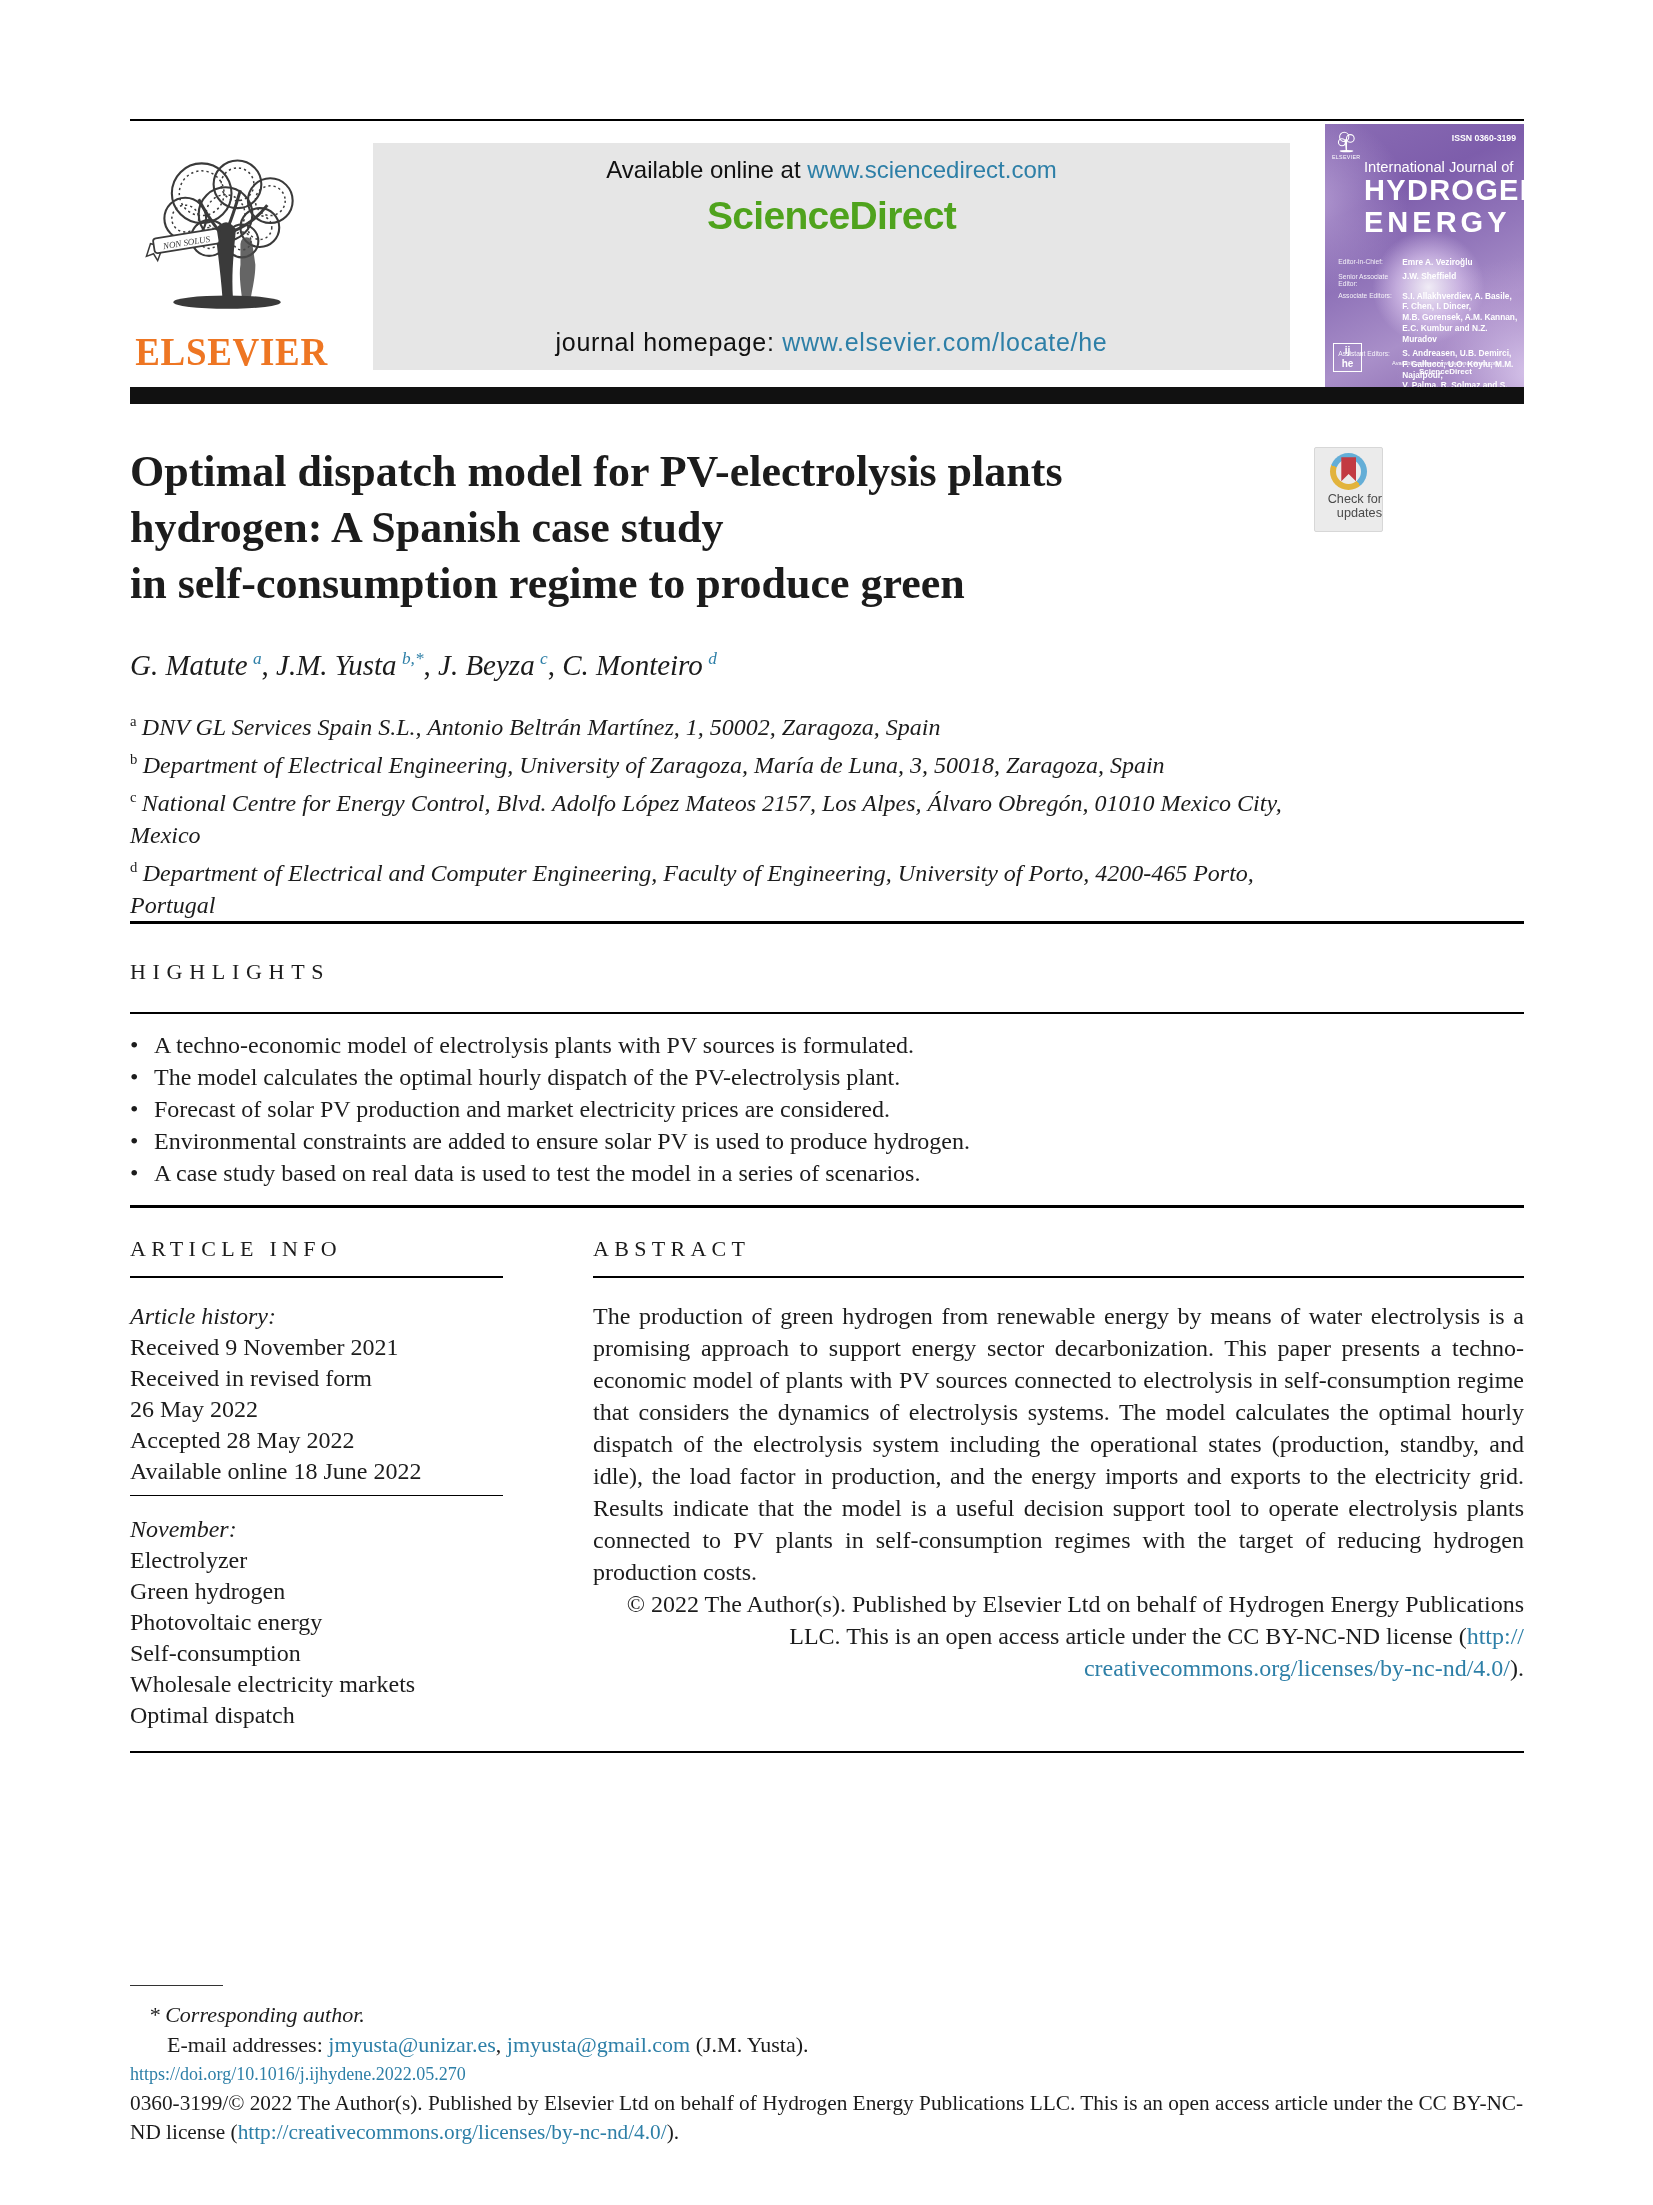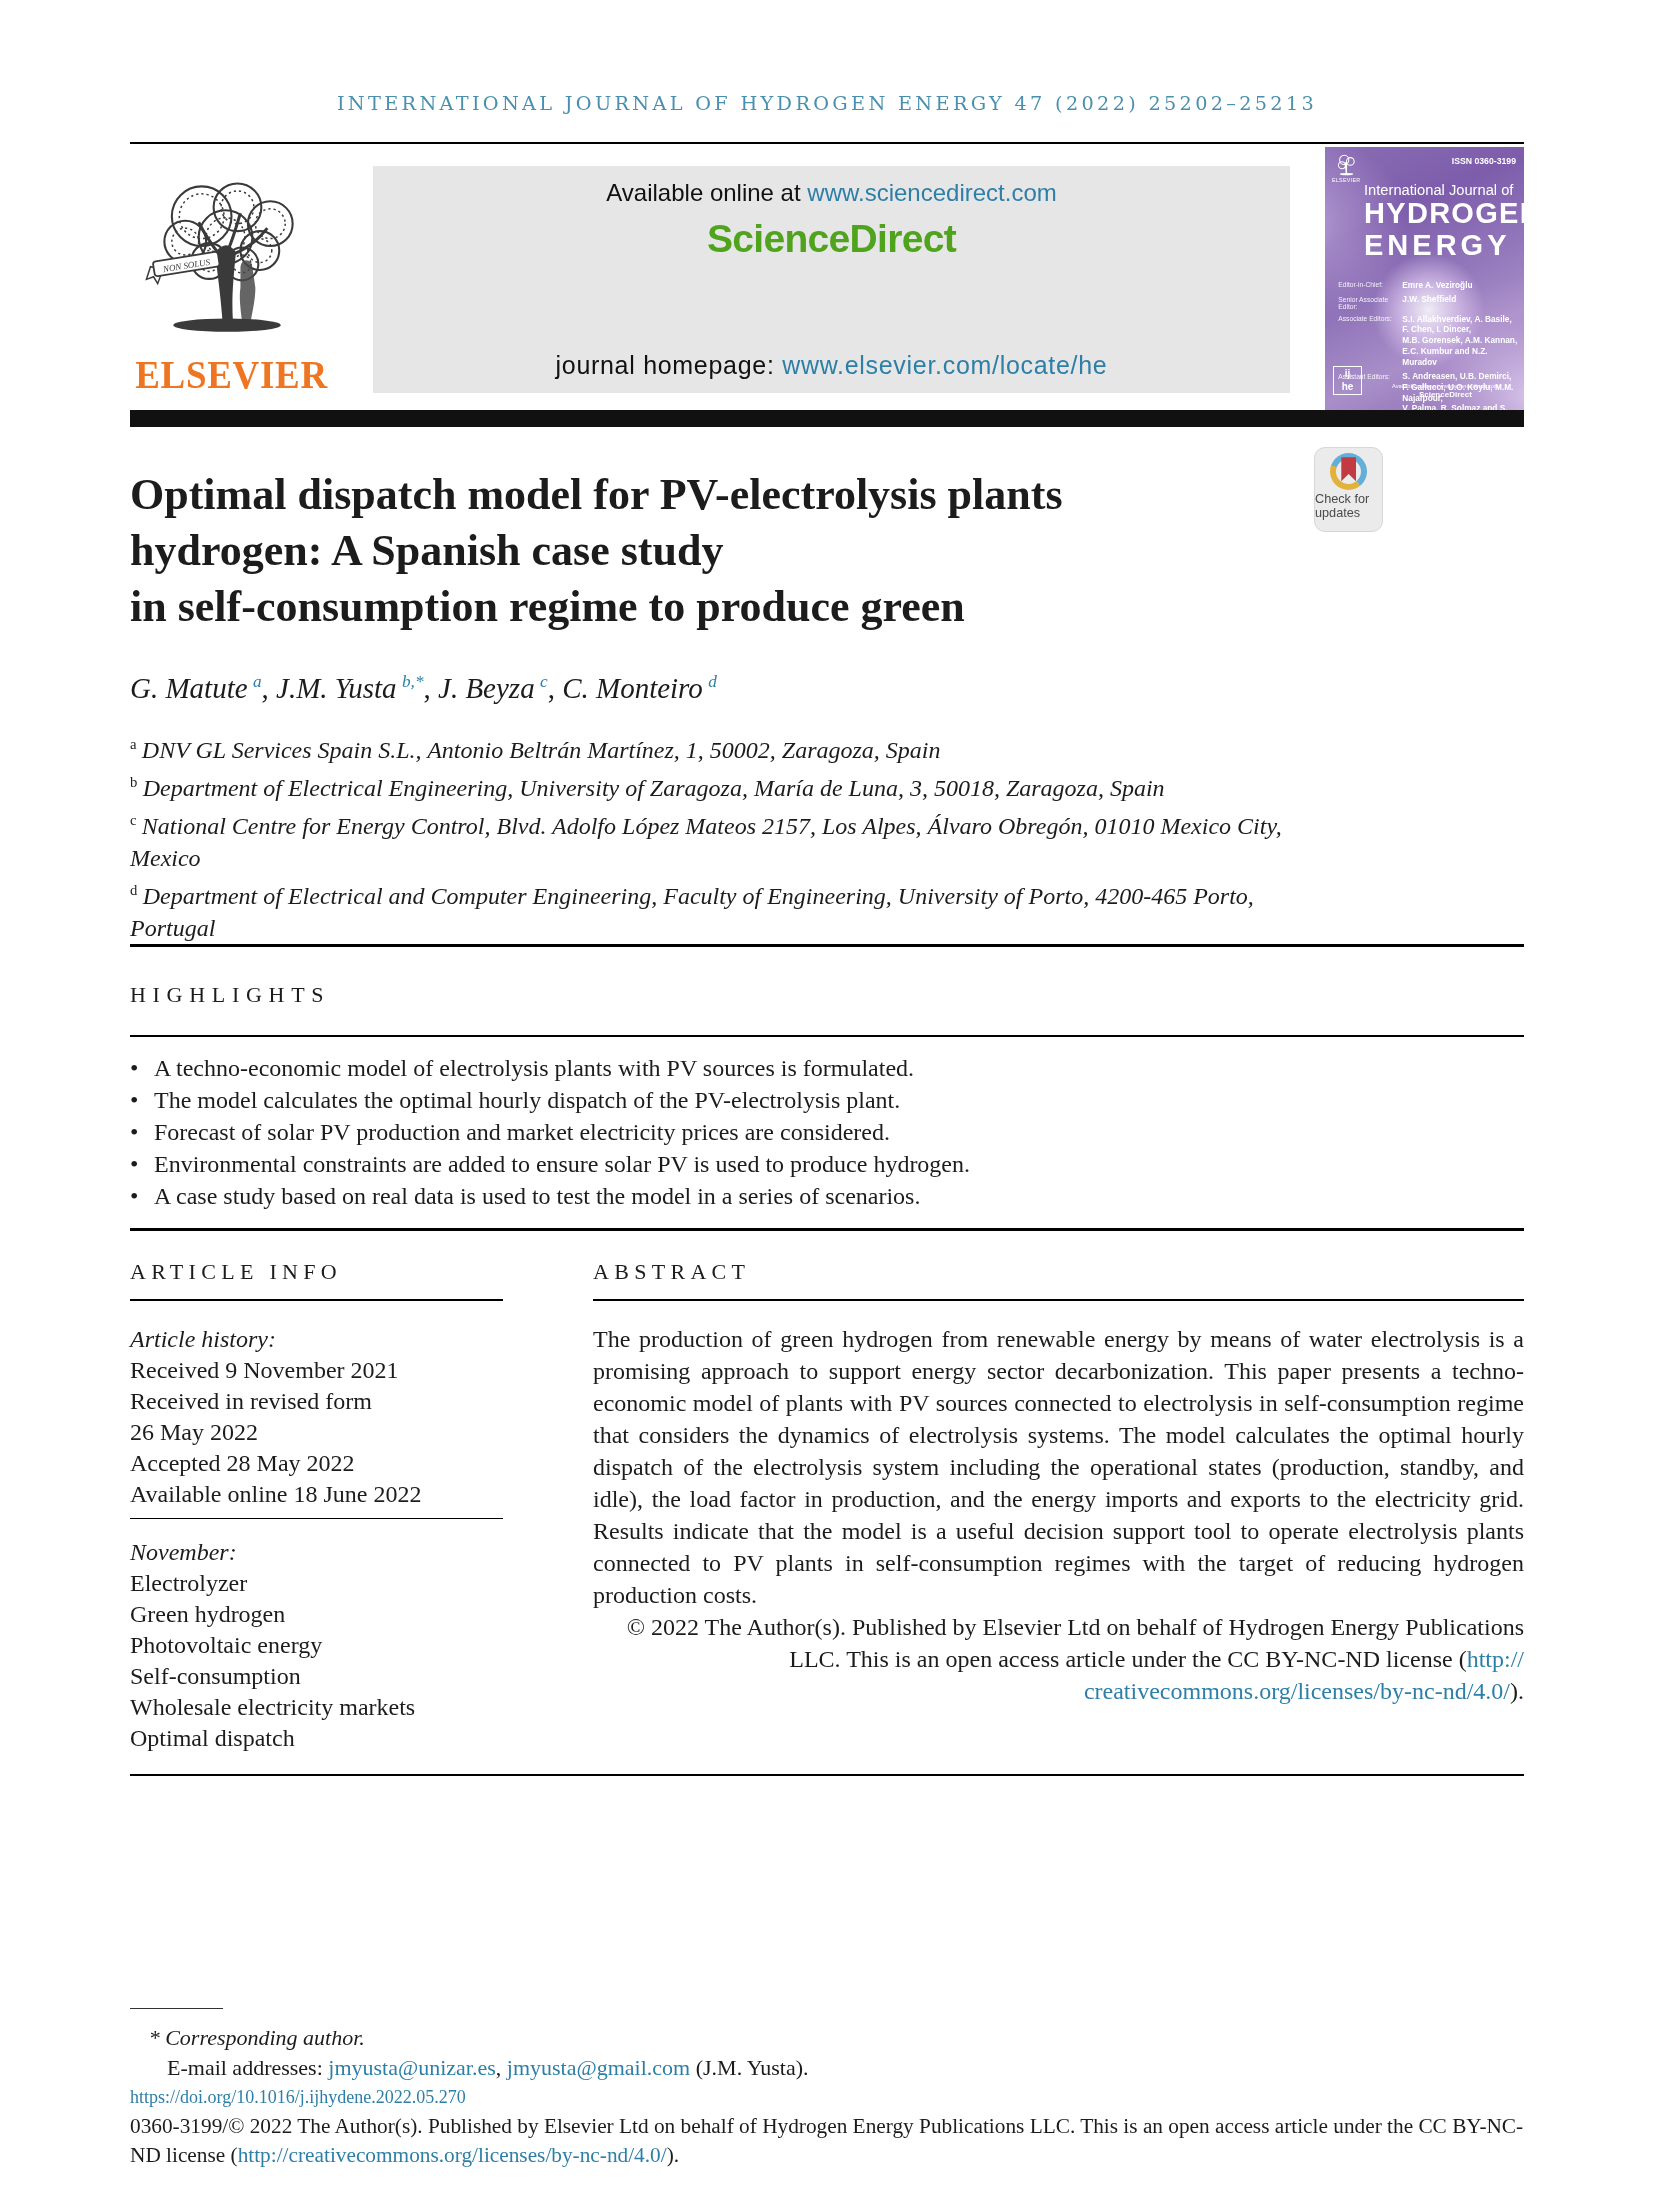--- a/index.html
+++ b/index.html
@@ -50,21 +50,21 @@
   .cover-editor-names{font-size:8.3px;font-weight:bold;line-height:10.7px;white-space:pre-line;}
   .ijhe-logo{position:absolute;left:8px;bottom:14.7px;width:29px;height:29px;border:1.3px solid #fff;text-align:center;line-height:13.3px;font-weight:bold;font-size:10px;}
   .cover-footer{position:absolute;bottom:10.7px;left:47px;right:5.3px;text-align:center;}
   .cover-footer-avail{font-size:5.7px;opacity:.95;}
   .cover-footer-sd{font-size:8px;font-weight:bold;margin-top:1.3px;}
 
   .black-bar{height:17.3px;background:#111;}
 
   
   .title-block{margin-top:40px;width:1120px;font-size:44px;line-height:56px;font-weight:bold;font-family:"Liberation Serif",serif;}
-  .badge{position:absolute;left:1314px;top:447px;width:69px;height:85px;background:#ebebeb;border:0.7px solid #d7d7d7;border-radius:11px;text-align:left;cursor:pointer;}
+  .badge{position:absolute;left:1314px;top:447px;width:69px;height:85px;background:#ebebeb;border:0.7px solid #d7d7d7;border-radius:2px;text-align:right;cursor:pointer;}
   .badge-ring{position:relative;width:37px;height:37px;margin:5.3px auto 1.3px;border-radius:50%;
     background:conic-gradient(from 140deg,#e2b33c 0deg 150deg,#64aed7 150deg 360deg);}
   .badge-ring::after{content:"";position:absolute;inset:6px;background:#ebebeb;border-radius:50%;}
   .badge-bookmark{position:absolute;left:11.3px;top:4px;width:14.7px;height:24px;background:#c23a42;z-index:2;
     clip-path:polygon(0 0,100% 0,100% 100%,50% 70%,0 100%);}
   .badge-text{font-family:"Liberation Sans",sans-serif;font-size:12.7px;line-height:14.7px;color:#4a4a4a;}
 
   .authors{margin-top:37px;font-size:29px;font-style:italic;}
   .author-sup{color:var(--link);font-size:17.3px;font-style:italic;vertical-align:super;margin-left:5.3px;}
   .author-sep{font-style:normal;}
@@ -106,21 +106,20 @@
   .fn-email{padding-left:37px;}
   .fn-email a,.fn-doi a,.fn-issn a{color:var(--link);text-decoration:none;}
   .fn-doi{font-size:18px;line-height:29px;}
   .fn-issn{font-size:21.3px;line-height:29px;}
 </style>
 </head>
 <body>
 
 <div class="page">
 
-  <div class="journal-line">INTERNATIONAL JOURNAL OF HYDROGEN ENERGY 47 (2022) 25202–25213</div>
   <div class="rule-top"></div>
 
   <div class="banner-row">
     <div class="logo-col">
       <svg class="tree-svg" viewBox="0 0 120 110">
         <g fill="none" stroke="#3a3a3a" stroke-width="1.4">
           <circle cx="40" cy="26" r="20"></circle>
             <circle cx="64" cy="20" r="16"></circle>
             <circle cx="86" cy="31" r="15"></circle>
           <circle cx="29" cy="43" r="14"></circle>

